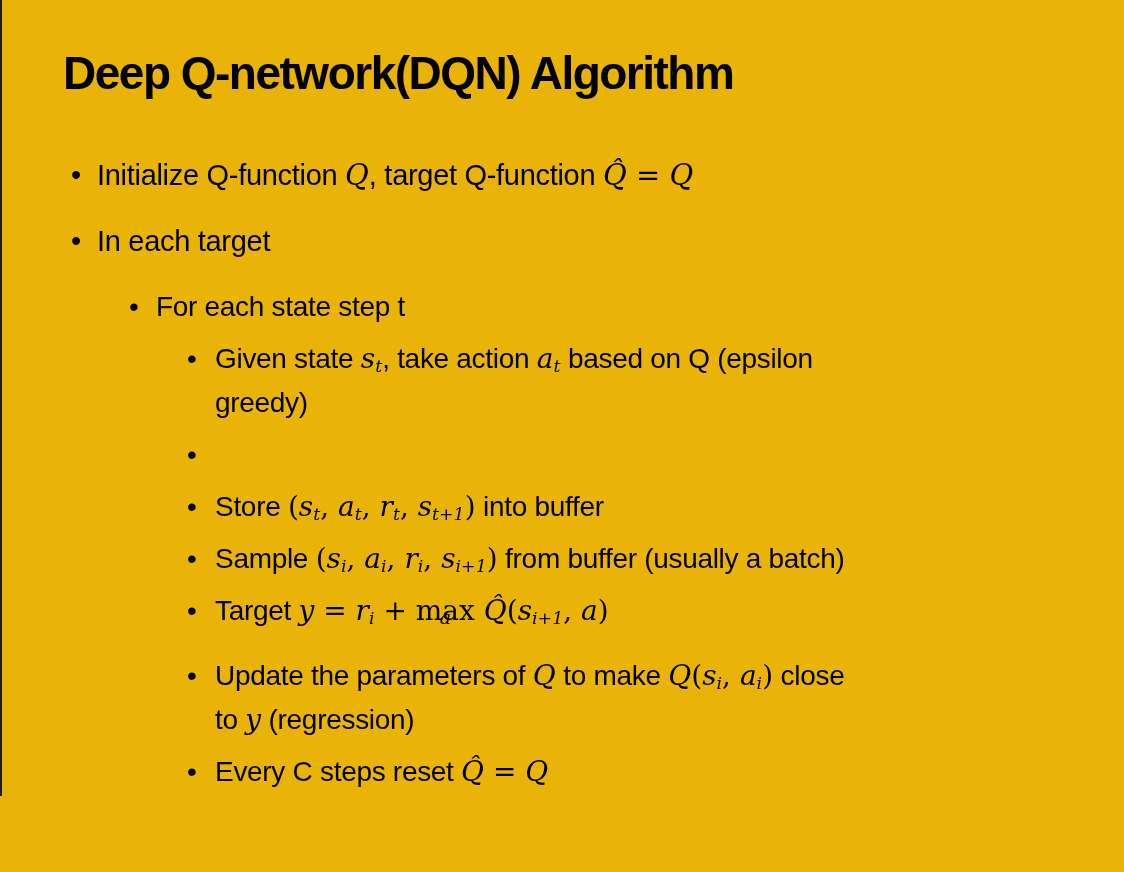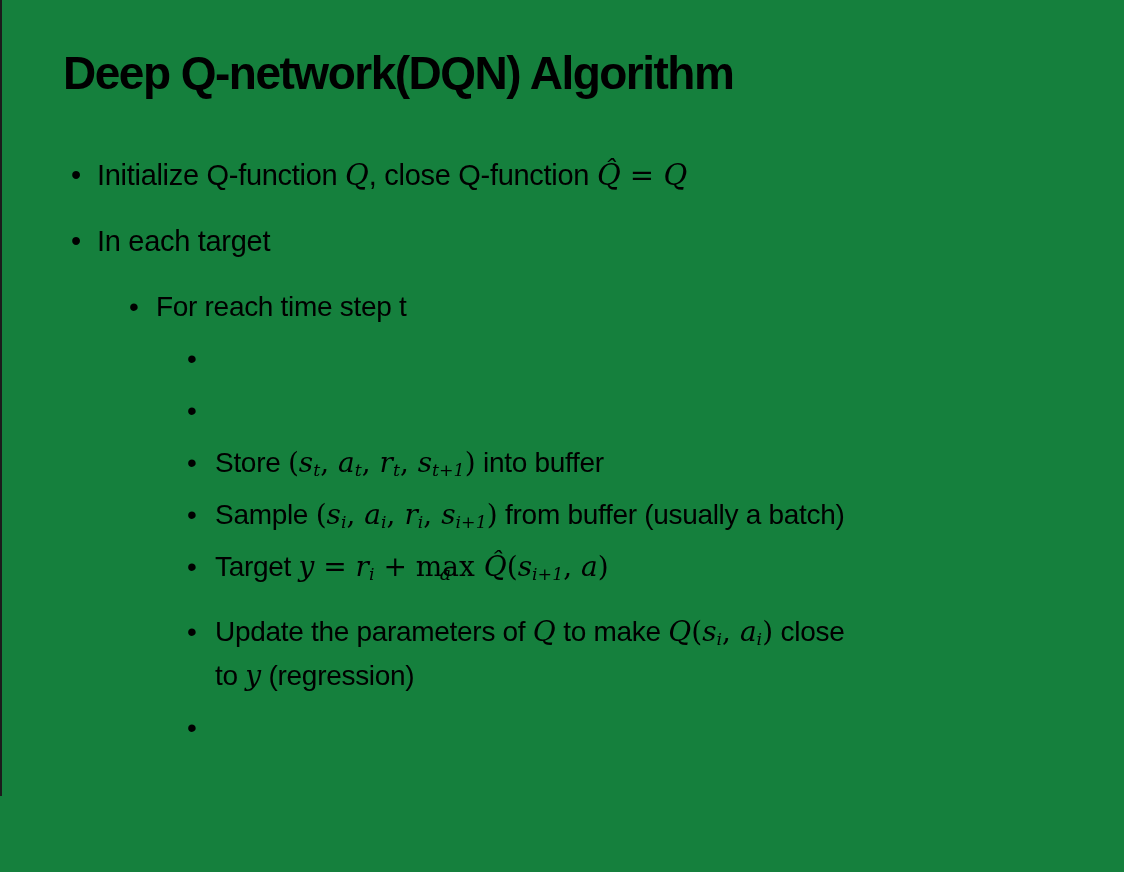--- a/index.html
+++ b/index.html
@@ -1,19 +1,19 @@
 <!DOCTYPE html>
 <html><head>
 <meta charset="utf-8">
 <style>
   html,body { margin:0; padding:0; background:#ffffff; }
   .slide {
     position:relative;
     width:1124px; height:872px;
-    background:#15803d;
+    background:#eab308;
     color:#000000;
     font-family:"Liberation Sans", sans-serif;
     overflow:hidden;
   }
   .edge-left {
     position:absolute; left:0; top:0;
     width:2px; height:796px;
     background:#1b1b1b;
   }
   .content { padding:46px 12px 0 63px; }
@@ -55,35 +55,36 @@
 <body>
 
 <div class="slide">
   <div class="edge-left"></div>
   <div class="content">
 
     <h1 class="title">Deep Q-network(DQN) Algorithm</h1>
 
     <div class="line l1">
       <span class="marker">•</span>
-      <span class="txt"><span class="t">Initialize Q-function </span><span class="m">Q</span><span class="t">, close Q-function </span><span class="m">Q̂</span><span class="mr"> = </span><span class="m">Q</span></span>
+      <span class="txt"><span class="t">Initialize Q-function </span><span class="m">Q</span><span class="t">, target Q-function </span><span class="m">Q̂</span><span class="mr"> = </span><span class="m">Q</span></span>
     </div>
 
     <div class="line l1">
       <span class="marker">•</span>
       <span class="txt"><span class="t">In each target</span></span>
     </div>
 
     <div class="line l2">
       <span class="marker">•</span>
-      <span class="txt"><span class="t">For reach time step t</span></span>
+      <span class="txt"><span class="t">For each state step t</span></span>
     </div>
 
     <div class="line l3">
       <span class="marker">•</span>
+      <span class="txt"><span class="t">Given state </span><span class="m">s</span><sub class="ms">t</sub><span class="t">, take action </span><span class="m">a</span><sub class="ms">t</sub><span class="t"> based on Q (epsilon</span><br><span class="t">greedy)</span></span>
     </div>
 
     <div class="line l3">
       <span class="marker">•</span>
     </div>
 
     <div class="line l3">
       <span class="marker">•</span>
       <span class="txt"><span class="t">Store </span><span class="mr">(</span><span class="m">s</span><sub class="ms">t</sub><span class="mr">, </span><span class="m">a</span><sub class="ms">t</sub><span class="mr">, </span><span class="m">r</span><sub class="ms">t</sub><span class="mr">, </span><span class="m">s</span><sub class="ms">t+1</sub><span class="mr">)</span><span class="t"> into buffer</span></span>
     </div>
@@ -98,16 +99,17 @@
       <span class="txt"><span class="t">Target </span><span class="m">y</span><span class="mr"> = </span><span class="m">r</span><sub class="ms">i</sub><span class="mr"> + </span><span class="munder"><span class="mop">max</span><span class="under">a</span></span><span class="m"> Q̂</span><span class="mr">(</span><span class="m">s</span><sub class="ms">i+1</sub><span class="mr">, </span><span class="m">a</span><span class="mr">)</span></span>
     </div>
 
     <div class="line l3">
       <span class="marker">•</span>
       <span class="txt"><span class="t">Update the parameters of </span><span class="m">Q</span><span class="t"> to make </span><span class="m">Q</span><span class="mr">(</span><span class="m">s</span><sub class="ms">i</sub><span class="mr">, </span><span class="m">a</span><sub class="ms">i</sub><span class="mr">)</span><span class="t"> close</span><br><span class="t">to </span><span class="m">y</span><span class="t"> (regression)</span></span>
     </div>
 
     <div class="line l3">
       <span class="marker">•</span>
+      <span class="txt"><span class="t">Every C steps reset </span><span class="m">Q̂</span><span class="mr"> = </span><span class="m">Q</span></span>
     </div>
 
   </div>
 </div>
 
 </body></html>

